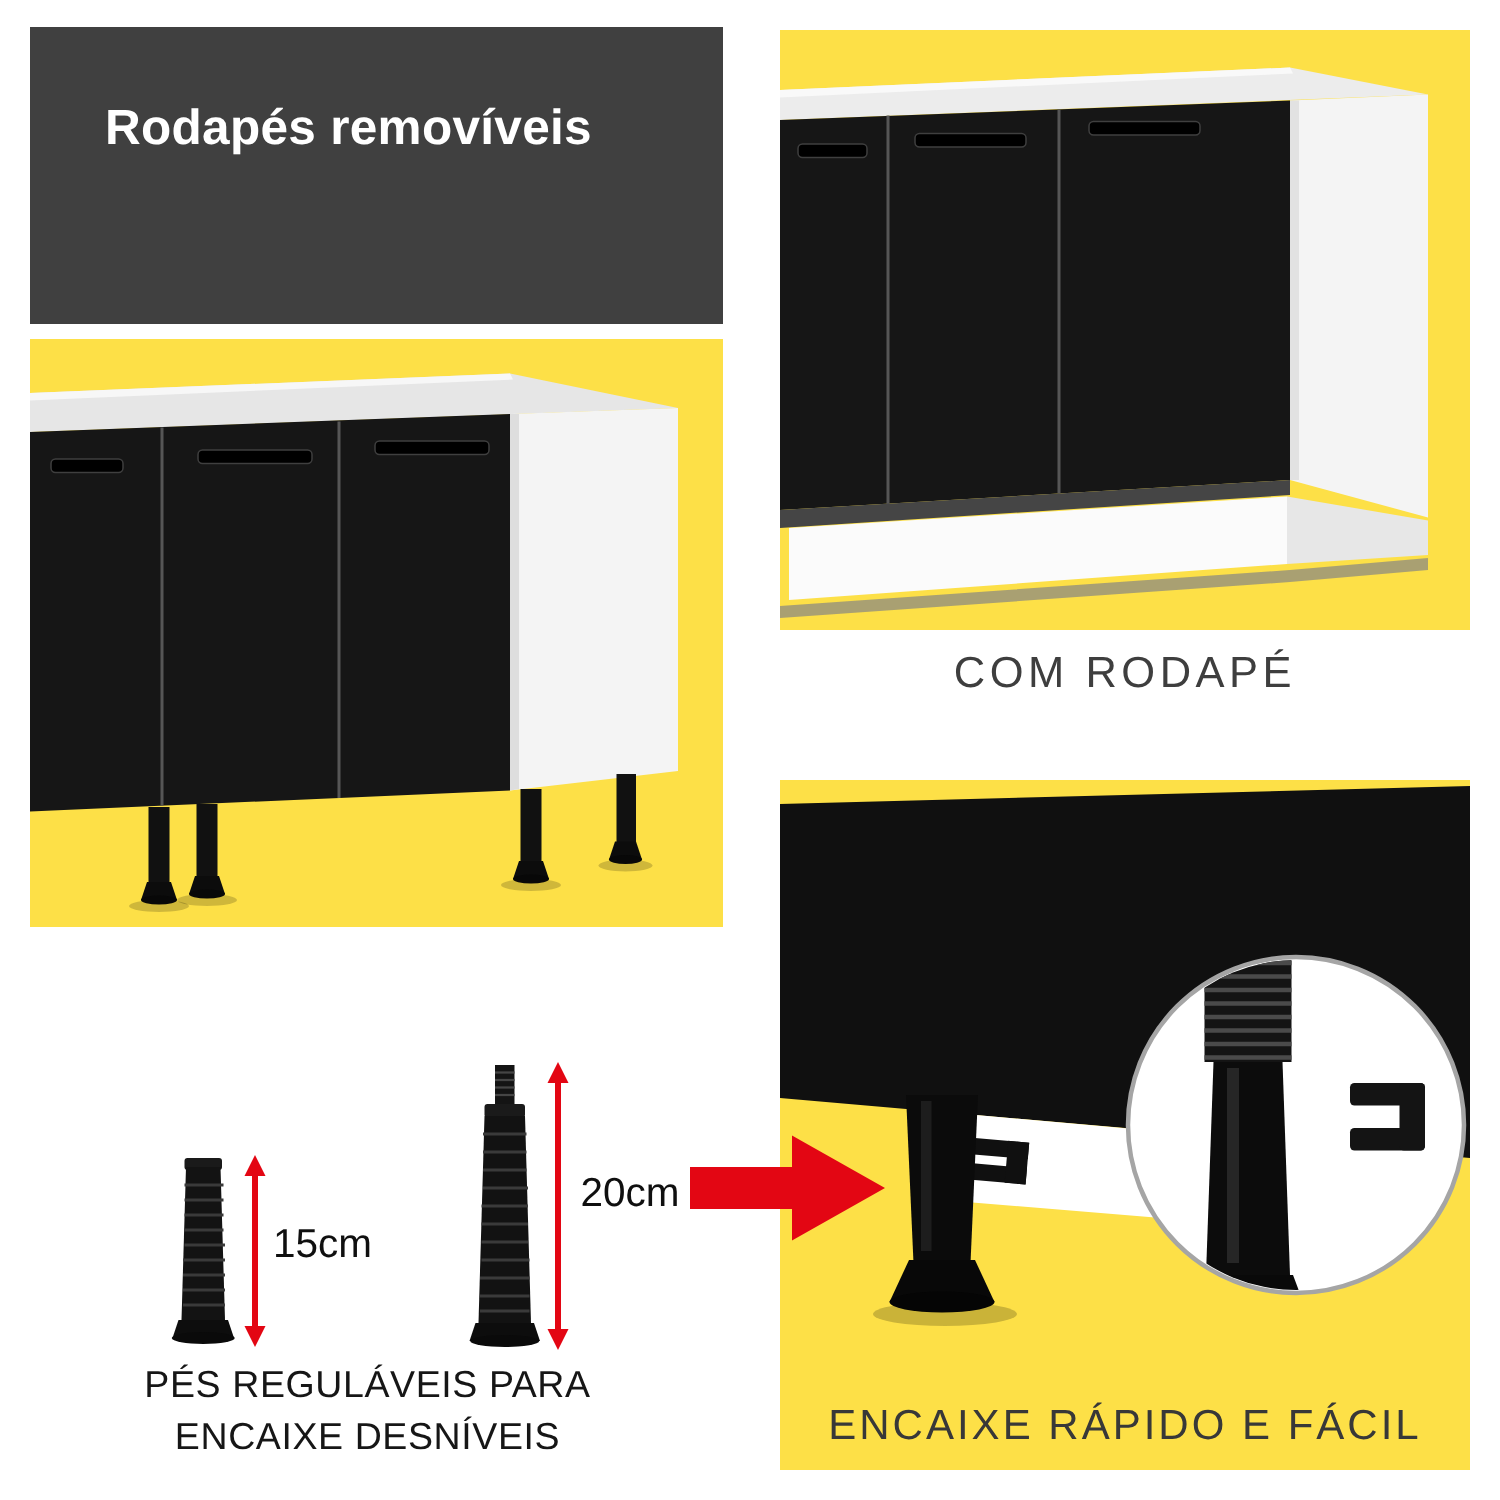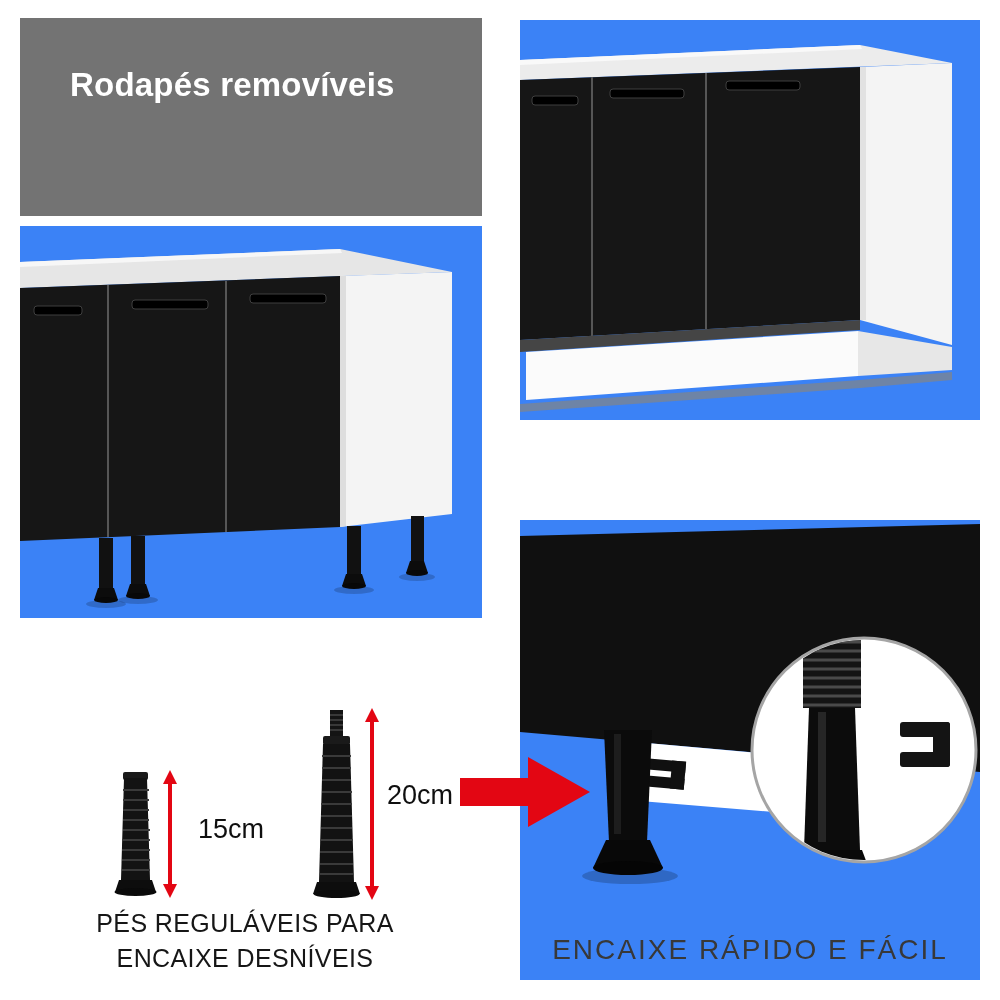--- a/index.html
+++ b/index.html
@@ -1,35 +1,35 @@
 <!DOCTYPE html>
 <html><head>
 <meta charset="utf-8">
 <style>
   * { margin:0; padding:0; box-sizing:border-box; }
   html,body { width:1000px; height:1000px; background:#ffffff; font-family:"Liberation Sans", sans-serif; }
   .canvas { position:relative; width:1000px; height:1000px; background:#ffffff; overflow:hidden; }
 
-  .banner { position:absolute; left:20px; top:18px; width:462px; height:198px; background:#737373; }
+  .banner { position:absolute; left:20px; top:18px; width:462px; height:198px; background:#404040; }
   .banner .title { padding:44px 0 0 50px; font-size:33px; font-weight:bold; line-height:45px; color:#ffffff; letter-spacing:0.2px; }
 
-  .panel { position:absolute; background:#3b82f6; overflow:hidden; }
+  .panel { position:absolute; background:#fde047; overflow:hidden; }
   .panel-sem { left:20px; top:226px; width:462px; height:392px; }
   .panel-com { left:520px; top:20px; width:460px; height:400px; }
   .panel-encaixe { left:520px; top:520px; width:460px; height:460px; }
 
   .caption { position:absolute; color:#3e3e3e; font-size:29px; font-weight:400; letter-spacing:3px; text-align:center; white-space:nowrap; }
   .caption-sem { left:20px; top:638px; width:462px; }
   .caption-com { left:520px; top:433px; width:460px; }
   .caption-encaixe { position:absolute; left:0; bottom:14px; width:100%; color:#383838; font-size:28px; letter-spacing:2px; text-align:center; white-space:nowrap; }
 
   .feet-figure { position:absolute; left:20px; top:700px; width:580px; height:300px; z-index:5; }
   .feet-figure svg { position:absolute; left:0; top:0; }
   .measure-label { position:absolute; font-size:27px; color:#0f0f0f; }
-  .label-15 { left:178px; top:114px; }
+  .label-15 { left:162px; top:114px; }
   .label-20 { left:367px; top:80px; }
   .feet-caption { position:absolute; left:0; top:206px; width:450px; text-align:center; font-size:25px; line-height:35px; color:#161616; letter-spacing:0.4px; }
 </style>
 </head>
 <body>
 
 <div class="canvas">
 
   <section class="banner">
     <div class="title">
@@ -91,20 +91,21 @@
       <polygon points="340,47 346,47 346,300 340,300" fill="#e2e2e2"></polygon>
 
       <polygon points="0,320 340,300 340,310 0,332" fill="#454545"></polygon>
 
       <polygon points="6,332 338,311 338,356 6,380" fill="#fbfbfb"></polygon>
       <polygon points="338,311 432,327 432,350 338,356" fill="#e7e7e7"></polygon>
 
       <polygon points="0,384 340,360 432,352 432,360 340,368 0,392" fill="#858585" opacity="0.7"></polygon>
     </svg>
   </section>
+  <div class="caption caption-com">COM RODAPÉ</div>
 
   <section class="panel panel-encaixe">
     <svg viewBox="0 0 460 460" width="460" height="460">
 
       <polygon points="0,16 460,4 460,252 0,212" fill="#101010"></polygon>
 
       <polygon points="116,222 262,235 254,292 108,280" fill="#ffffff"></polygon>
 
       <g transform="rotate(5 145 254)" fill="#101010">
         <rect x="125" y="240" width="40" height="11"></rect>

